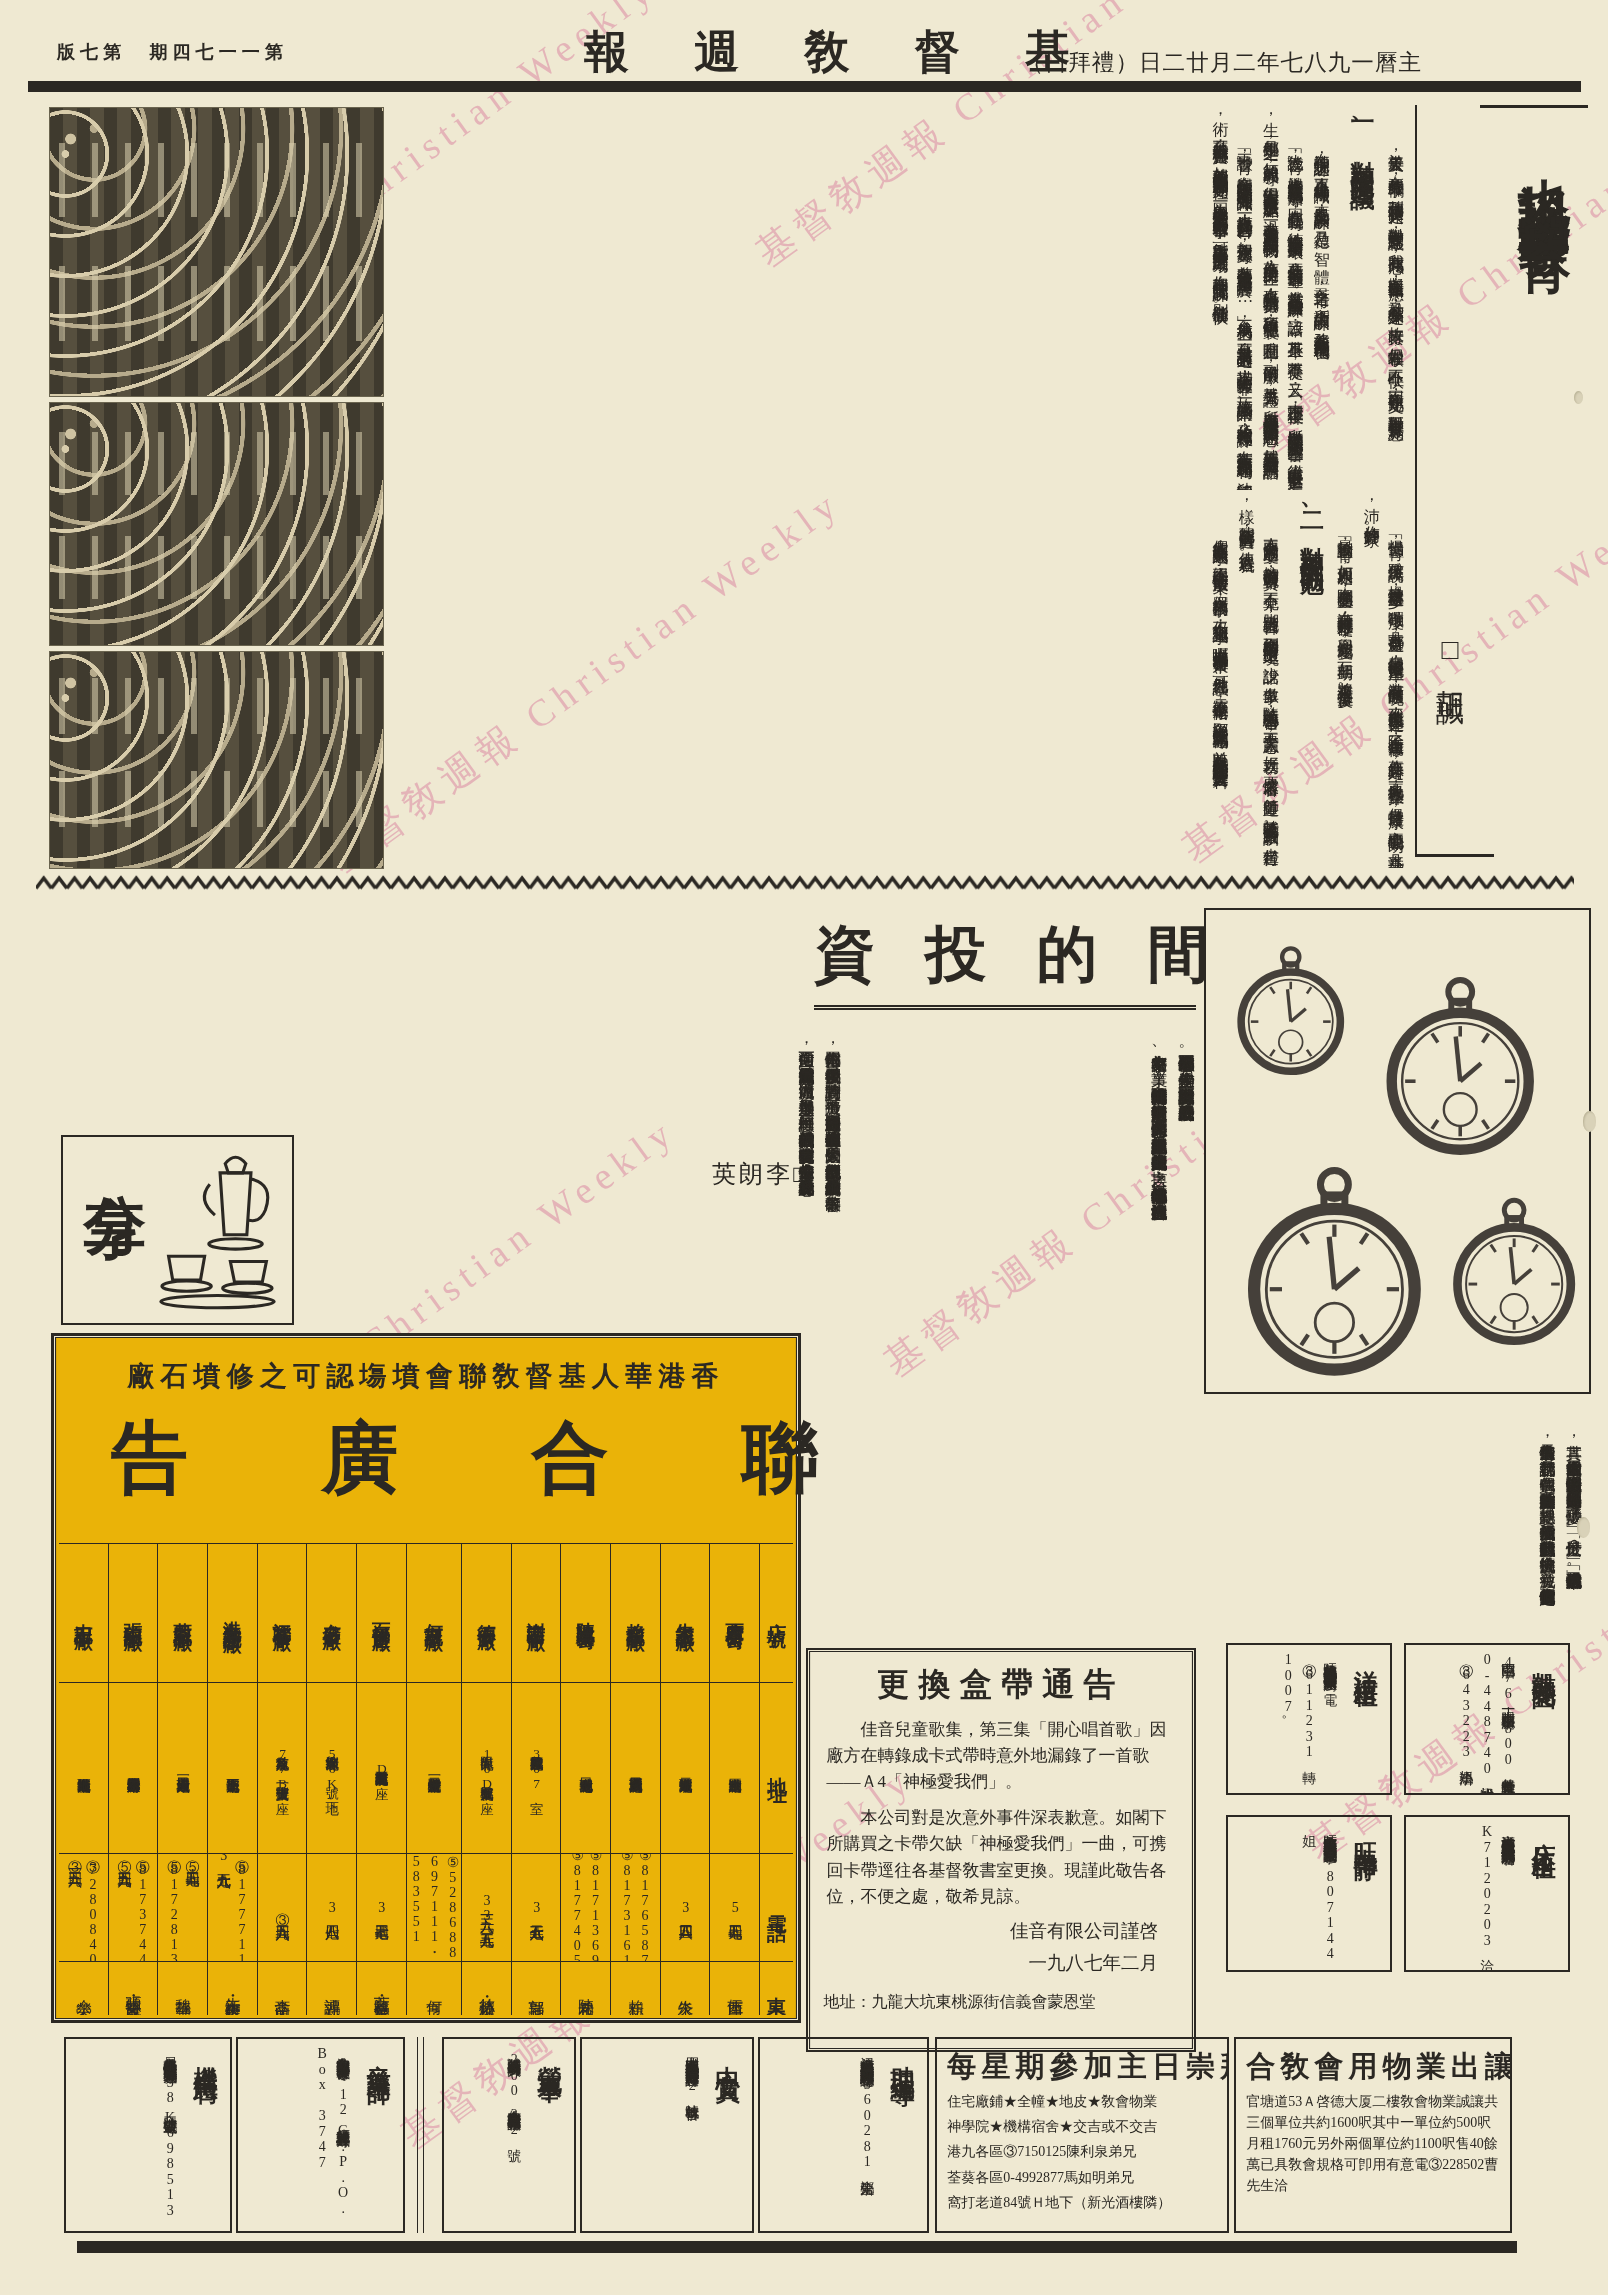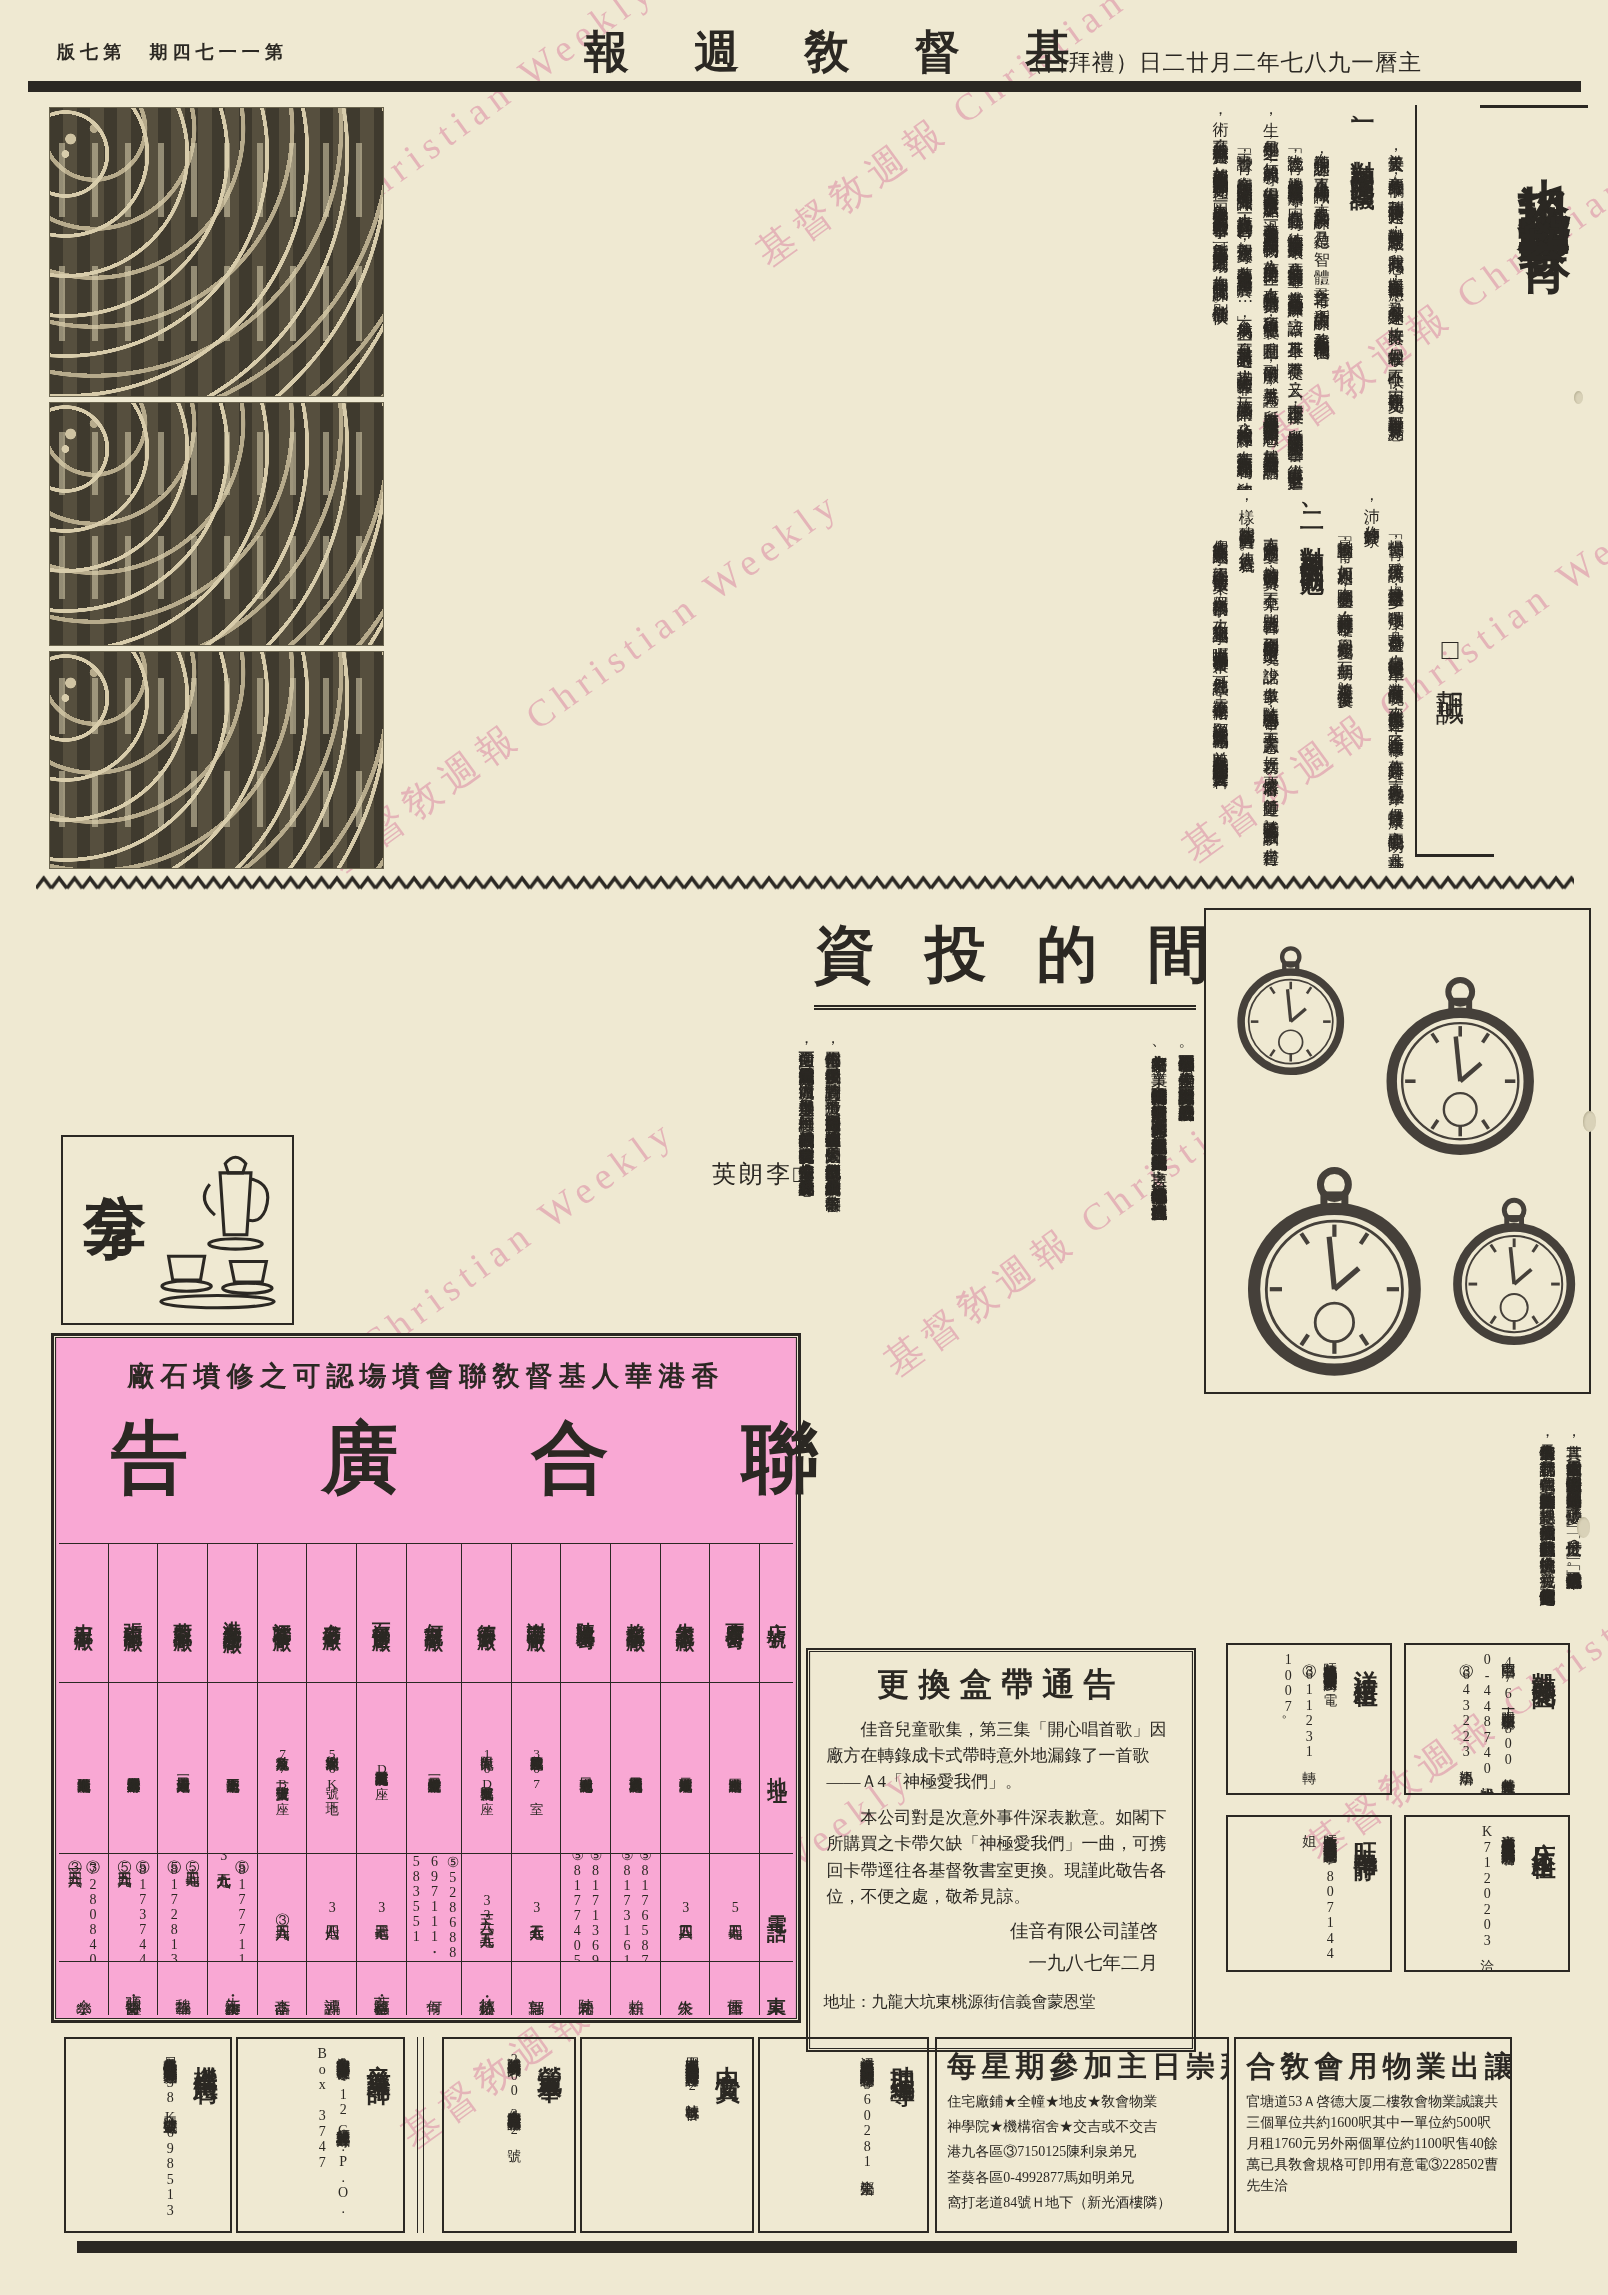--- a/index.html
+++ b/index.html
@@ -43,21 +43,21 @@
   #a2-author{left:712px;top:1158px;font-size:24px;letter-spacing:3.1px;}
   #a2-open{left:855px;top:1009px;width:344px;height:381px;font-size:16.5px;}
   #a2-main{left:310px;top:1007px;width:535px;height:309px;font-size:16px;}
   #a2-cont{left:806px;top:1400px;width:780px;height:238px;font-size:16px;}
   #watchbox{left:1204px;top:908px;width:383px;height:482px;border:2.1px solid #2b2823;background:#efe9d2;}
   
   #sharebox{left:61px;top:1135px;width:229px;height:186px;border:2.6px solid #2b2823;}
   #share-label{position:absolute;left:14.4px;top:8.2px;font-size:62px;font-weight:bold;line-height:1.2;
      font-family:"Liberation Serif","DejaVu Serif",serif;}
   
-  #adtable{left:51px;top:1333px;width:744px;height:684px;border:3.1px solid #2b2823;box-shadow:inset 0 0 0 1px #efe9d2, inset 0 0 0 2.1px #2b2823;background:#f9a8d4;}
+  #adtable{left:51px;top:1333px;width:744px;height:684px;border:3.1px solid #2b2823;box-shadow:inset 0 0 0 1px #efe9d2, inset 0 0 0 2.1px #2b2823;background:#eab308;}
   #adtable .sub{margin-top:21.6px;text-align:center;font-size:27px;font-weight:bold;letter-spacing:6.2px;}
   #adtable .big{text-align:center;font-size:77px;font-weight:bold;letter-spacing:57px;margin-top:13.4px;white-space:nowrap;text-indent:57px;}
   #tgrid{position:absolute;left:5.1px;right:5.1px;bottom:5.1px;top:207px;display:flex;border-top:1.5px solid #2b2823;}
   .tcol{flex:1 1 0;border-right:1px solid #2b2823;display:flex;flex-direction:column;}
   .tcol:last-child{border-right:none;}
   .lblcol{flex:0 0 33px;}
   .tc{display:flex;align-items:center;justify-content:center;overflow:hidden;}
   .tc.name{height:138px;font-size:18.5px;font-weight:bold;border-bottom:1px solid #2b2823;letter-spacing:2.1px;}
   .tc.addr{height:170px;font-size:13.4px;border-bottom:1px solid #2b2823;line-height:1.35;}
   .tc.tel {height:107px;font-size:14px;border-bottom:1px solid #2b2823;line-height:1.3;}

